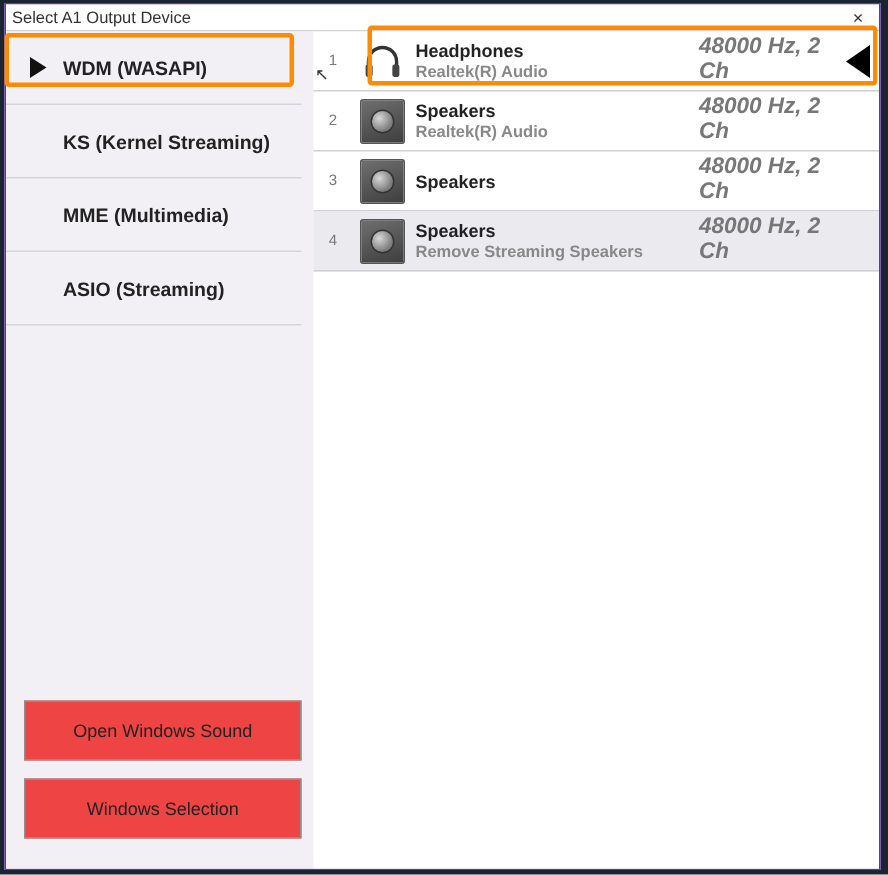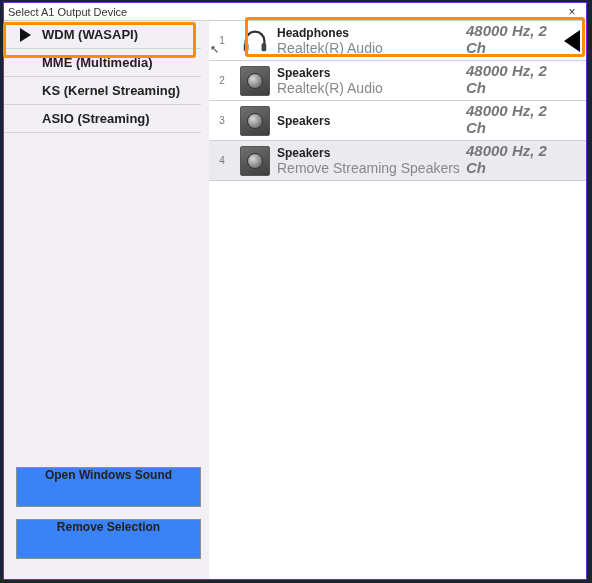--- a/index.html
+++ b/index.html
@@ -45,21 +45,21 @@
   .left {
     width: 205px;
     display: flex;
     flex-direction: column;
     background: #f2f0f4;
     padding-bottom: 14px;
     padding-right: 8px;
   }
   .driver-list { }
   .driver-item {
-    height: 28px;
+    height: 49px;
     display: flex;
     align-items: center;
     padding-left: 38px;
     font-size: 13px;
     font-weight: bold;
     color: #222;
     border-bottom: 1px solid #d6d4da;
     position: relative;
   }
   .driver-item .play-icon {
@@ -71,26 +71,27 @@
     border-top: 7px solid transparent;
     border-bottom: 7px solid transparent;
     display: none;
   }
   .driver-item.selected .play-icon { display: block; }
 
   .left-spacer { flex: 1; }
   .btn {
     height: 40px;
     margin: 6px 0 6px 12px;
-    background: #3b82f6;
+    background: #ef4444;
     border: 1px solid #8e8e8e;
     display: flex;
+    align-items: center;
     justify-content: center;
     font-size: 12px;
-    font-weight: bold;
+    font-weight: normal;
     color: #222;
     cursor: default;
   }
 
   
   .right {
     flex: 1;
     background: #ffffff;
     display: flex;
     flex-direction: column;
@@ -143,23 +144,24 @@
     padding-left: 2px;
     padding-top: 2px;
   }
   .dev-name {
     font-size: 12px;
     font-weight: bold;
     color: #222;
     line-height: 1.15;
   }
   .dev-sub {
-    font-size: 14px;
+    font-size: 11px;
     color: #888;
     line-height: 1.15;
+    font-weight: bold;
   }
   .dev-meta {
     width: 92px;
     display: flex;
     align-items: flex-end;
     justify-content: flex-end;
     padding: 0 6px 4px 0;
     font-size: 15px;
     font-weight: bold;
     color: #777;
@@ -210,39 +212,39 @@
 
     <div class="left">
 
       <div class="driver-list">
         <div class="driver-item selected">
           <span class="play-icon"></span>
           <span>WDM (WASAPI)</span>
         </div>
         <div class="driver-item">
 
+          <span>KS (Kernel Streaming)</span>
+        </div>
+        <div class="driver-item">
+
           <span>MME (Multimedia)</span>
-        </div>
-        <div class="driver-item">
-
-          <span>KS (Kernel Streaming)</span>
         </div>
         <div class="driver-item">
 
           <span>ASIO (Streaming)</span>
         </div>
       </div>
 
       <div class="left-spacer"></div>
 
       <div class="btn">
         <span>Open Windows Sound</span>
       </div>
       <div class="btn">
-        <span>Remove Selection</span>
+        <span>Windows Selection</span>
       </div>
     </div>
 
     <div class="right">
 
       <div class="dev-row">
         <div class="dev-num">1</div>
         <div class="dev-icon headphones-icon">
           <div class="icon-box">
             <svg viewBox="0 0 32 32">

